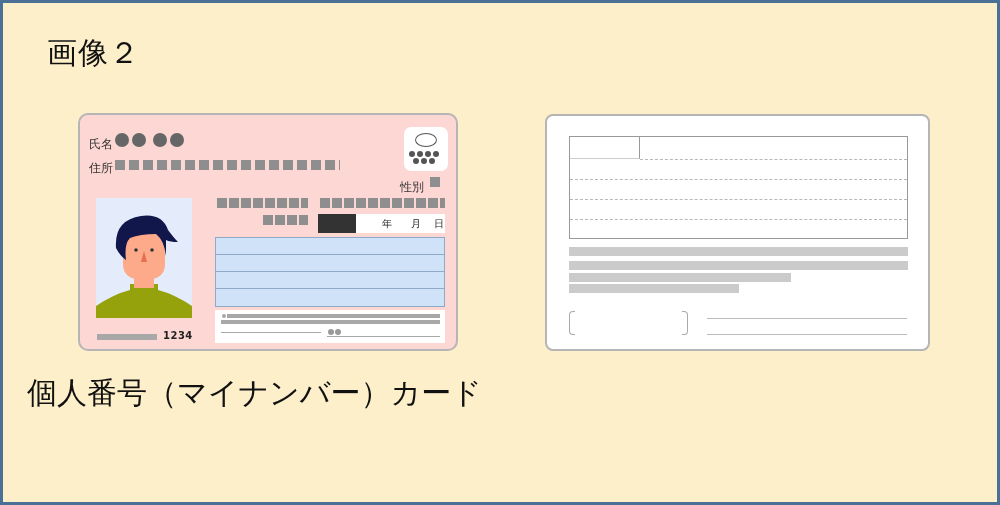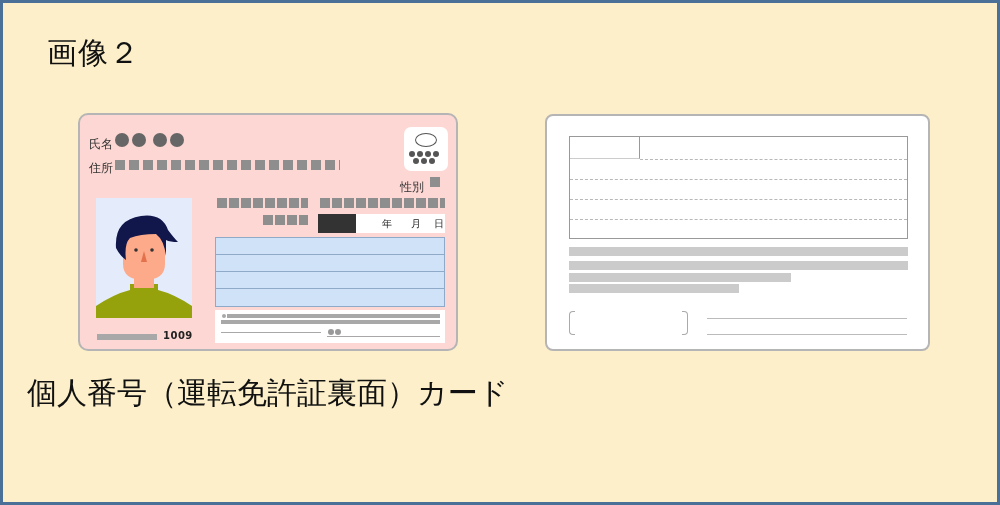--- a/index.html
+++ b/index.html
@@ -136,35 +136,35 @@
       <div style="position:absolute;left:7px;top:4px;width:4px;height:4px;border-radius:50%;background:#a8a8a8;"></div>
       <div class="gbar" style="left:12px;top:4px;width:213px;height:4px;"></div>
       <div class="gbar" style="left:6px;top:10px;width:219px;height:4px;"></div>
       <div class="gbar" style="left:6px;top:22px;width:100px;height:1px;"></div>
       <div style="position:absolute;left:113px;top:19px;width:6px;height:6px;border-radius:50%;background:#999;"></div>
       <div style="position:absolute;left:120px;top:19px;width:6px;height:6px;border-radius:50%;background:#999;"></div>
       <div class="gbar" style="left:112px;top:26px;width:113px;height:1px;"></div>
     </div>
 
     <div class="gbar" style="left:17px;top:219px;width:60px;height:6px;"></div>
-    <div class="num">1009</div>
+    <div class="num">1234</div>
   </div>
 
   <div class="card2">
     <div class="lic-table">
       <div class="lic-cell"></div>
       <div class="dash" style="top:22px;left:70px;"></div>
       <div class="dash" style="top:42px;"></div>
       <div class="dash" style="top:62px;"></div>
       <div class="dash" style="top:82px;"></div>
     </div>
     <div class="lbar" style="left:22px;top:131px;width:339px;"></div>
     <div class="lbar" style="left:22px;top:145px;width:339px;"></div>
     <div class="lbar" style="left:22px;top:157px;width:222px;"></div>
     <div class="lbar" style="left:22px;top:168px;width:170px;"></div>
     <div class="bracket" style="left:22px;border-right:none;border-radius:4px 0 0 4px;"></div>
     <div class="bracket" style="left:135px;border-left:none;border-radius:0 4px 4px 0;"></div>
     <div class="hline" style="top:202px;"></div>
     <div class="hline" style="top:218px;"></div>
   </div>
 
-  <div class="caption" style="left:24px;">個人番号（運転免許証裏面）カード</div>
+  <div class="caption" style="left:24px;">個人番号（マイナンバー）カード</div>
 </div>
 
 </body></html>

